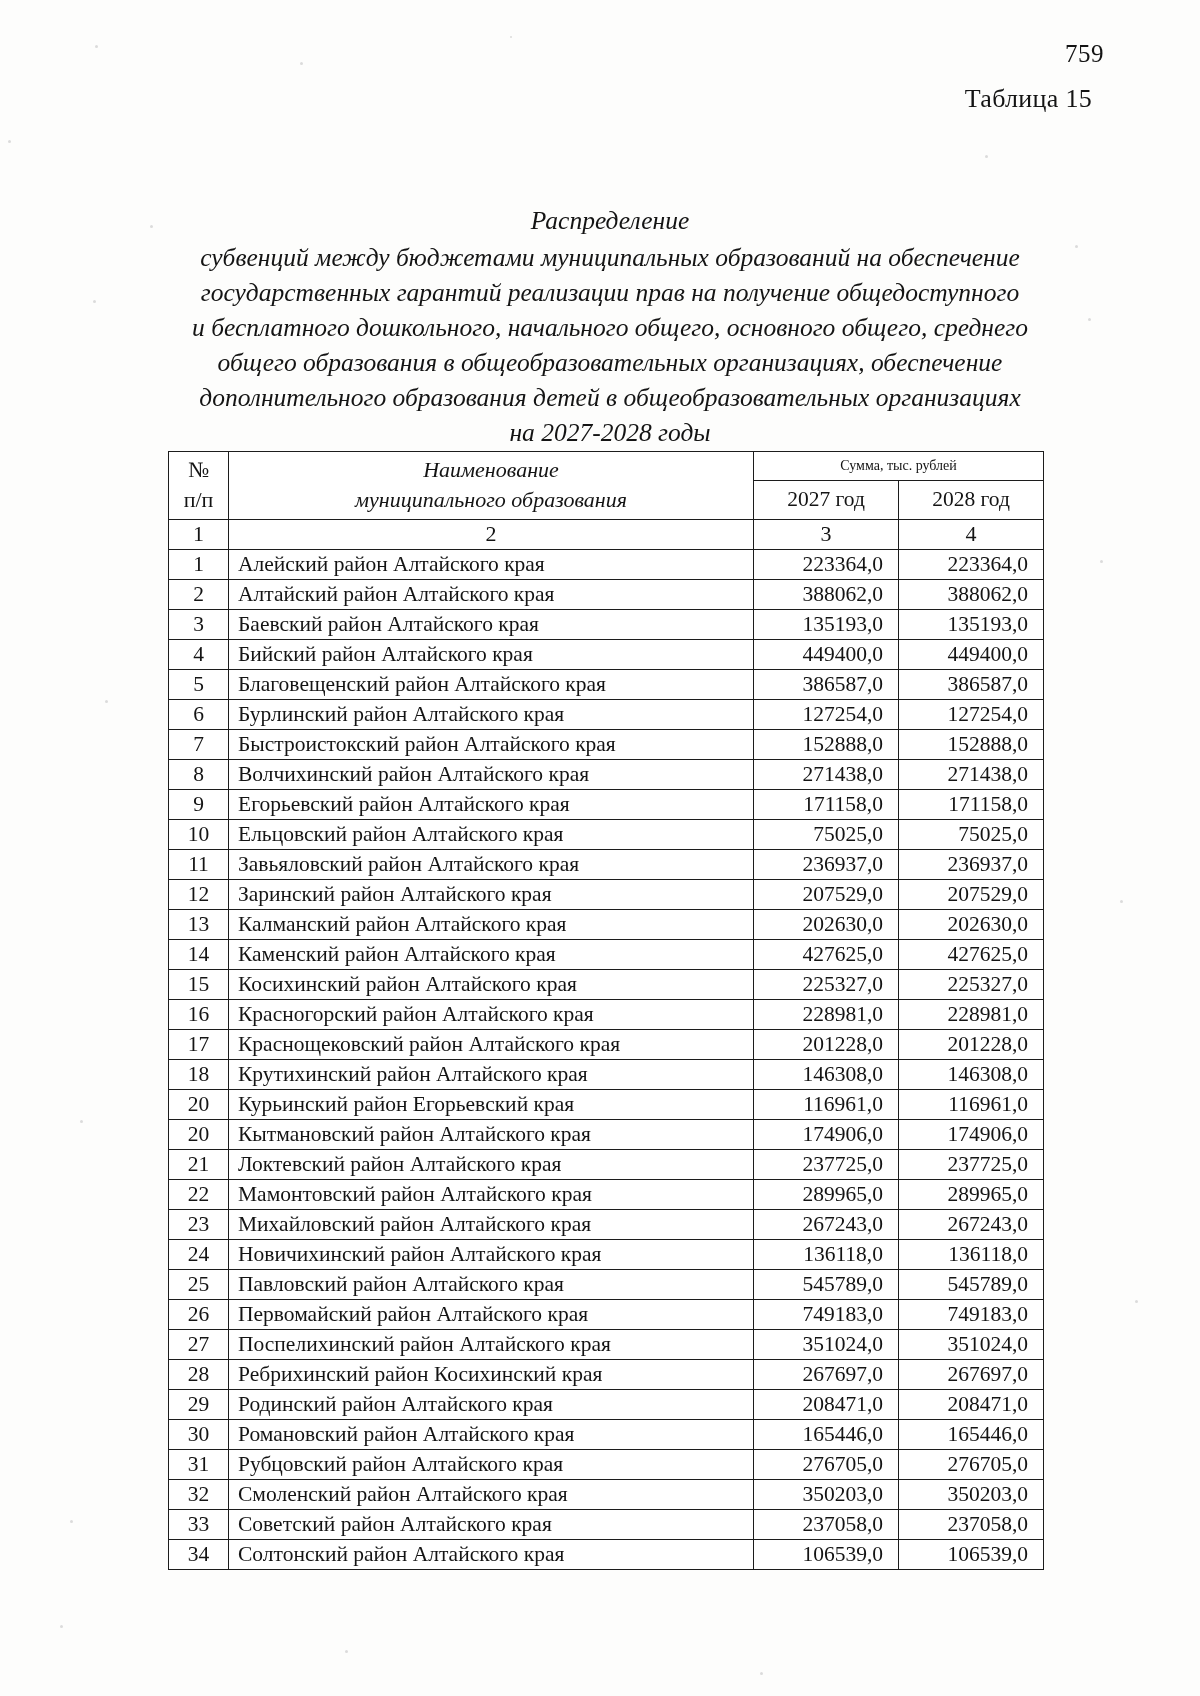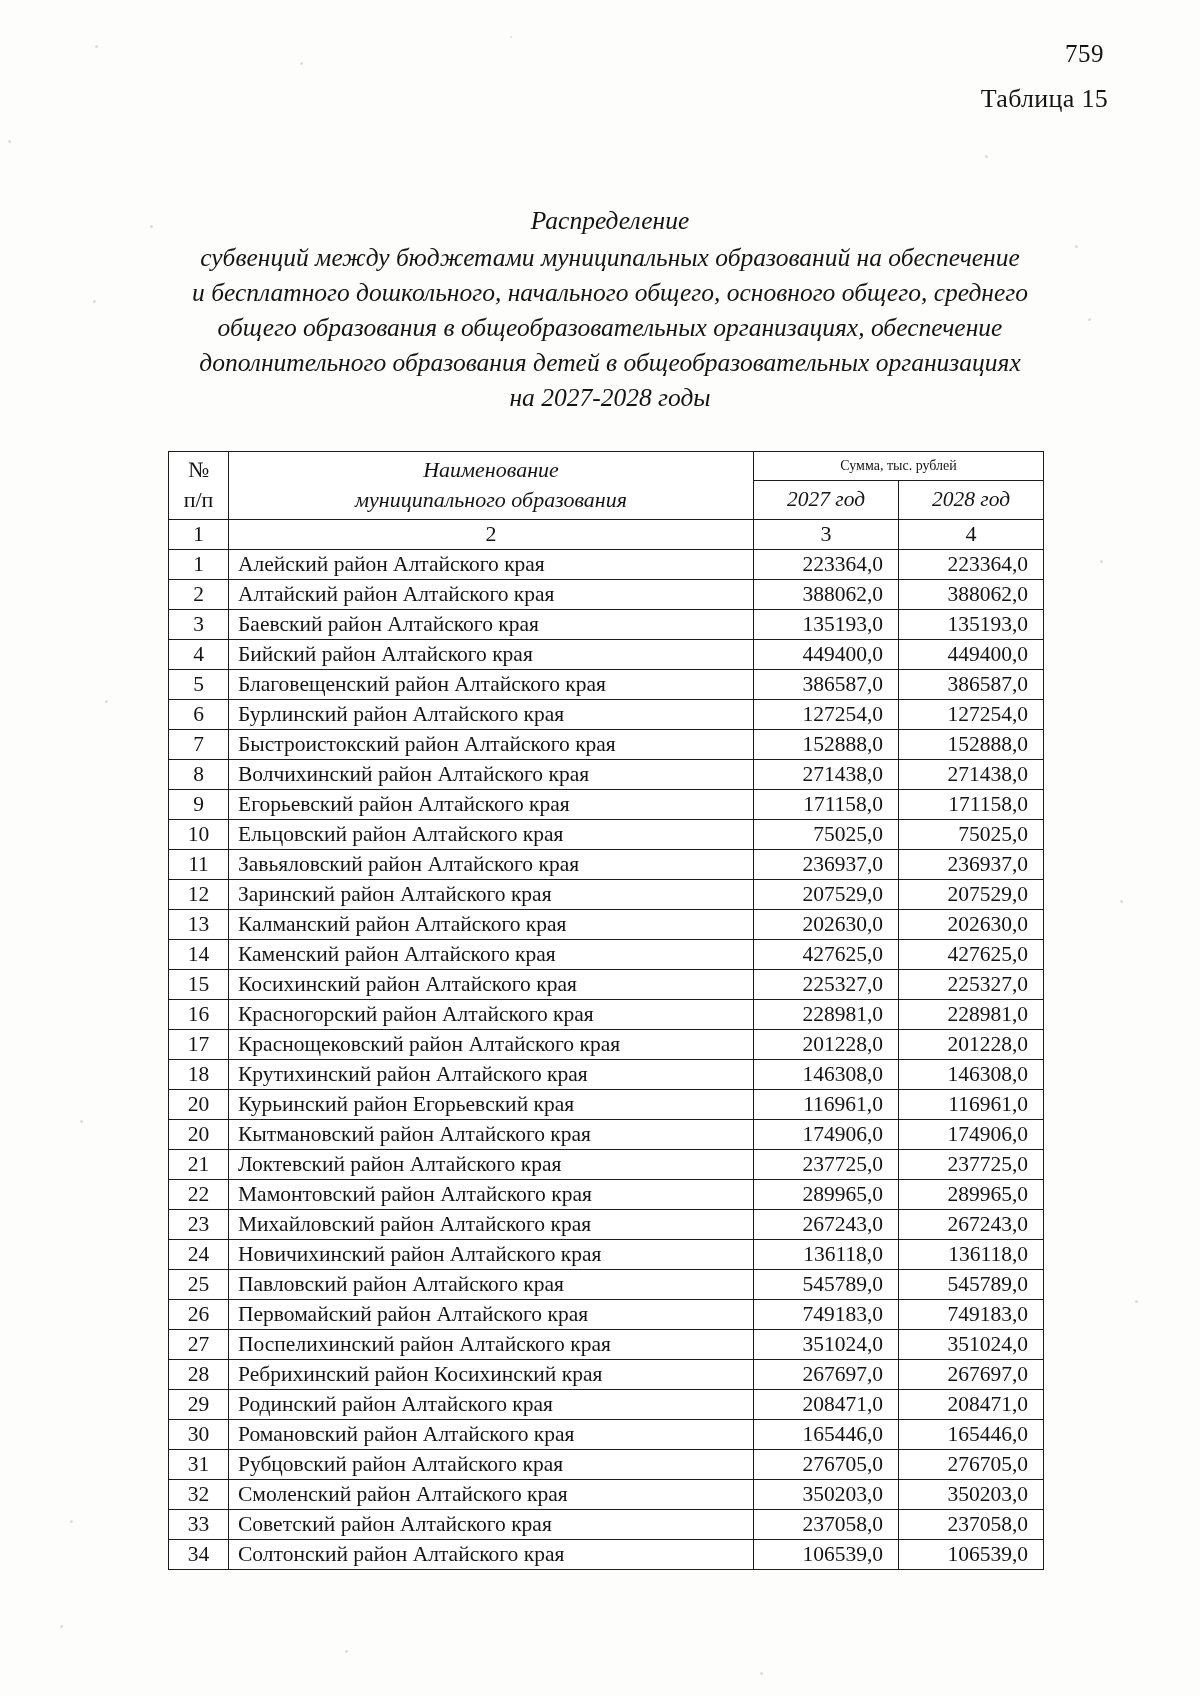--- a/index.html
+++ b/index.html
@@ -36,21 +36,21 @@
     top: 40px;
     right: 96px;
     font-size: 25px;
     letter-spacing: .5px;
     text-align: center;
   }
 
   .table-caption-label {
     position: absolute;
     top: 84px;
-    right: 92px;
+    right: 108px;
     font-size: 26px;
     letter-spacing: .3px;
   }
 
   .title-block {
     position: absolute;
     top: 203px;
     left: 150px;
     width: 920px;
     text-align: center;
@@ -110,21 +110,20 @@
   }
   .hdr-sum {
     text-align: center;
     font-size: 14px;
     padding: 4px 0 3px 0 !important;
   }
   .hdr-year {
     text-align: center;
     font-size: 21.5px;
     padding: 3px 0 4px 0 !important;
-    font-style: italic;
   }
 
   .numrow td {
     text-align: center;
     font-size: 22px;
     padding: 1px 0 2px 0 !important;
     height: 26px;
   }
 
   td.cell-num {
@@ -151,20 +150,21 @@
 
 <div class="page">
 
   <div class="page-number">759</div>
   <div class="table-caption-label">Таблица 15</div>
 
   <div class="title-block">
     <span class="title-line-1">Распределение</span>
     <span class="title-body">
         <span>субвенций между бюджетами муниципальных образований на обеспечение</span>
+        <span>государственных гарантий реализации прав на получение общедоступного</span>
         <span>и бесплатного дошкольного, начального общего, основного общего, среднего</span>
         <span>общего образования в общеобразовательных организациях, обеспечение</span>
         <span>дополнительного образования детей в общеобразовательных организациях</span>
         <span>на 2027-2028 годы</span>
       </span>
   </div>
 
   <div class="table-wrap">
     <table class="grid">
       <colgroup>

